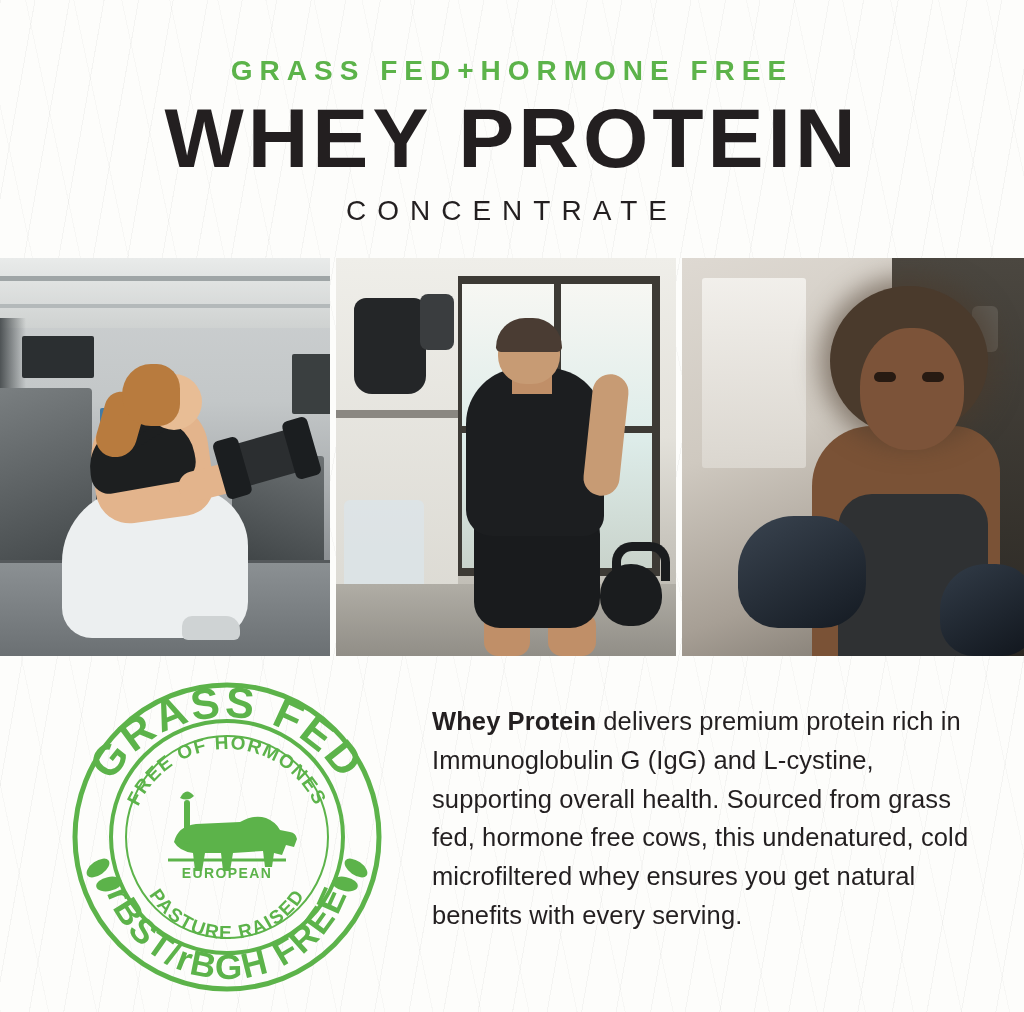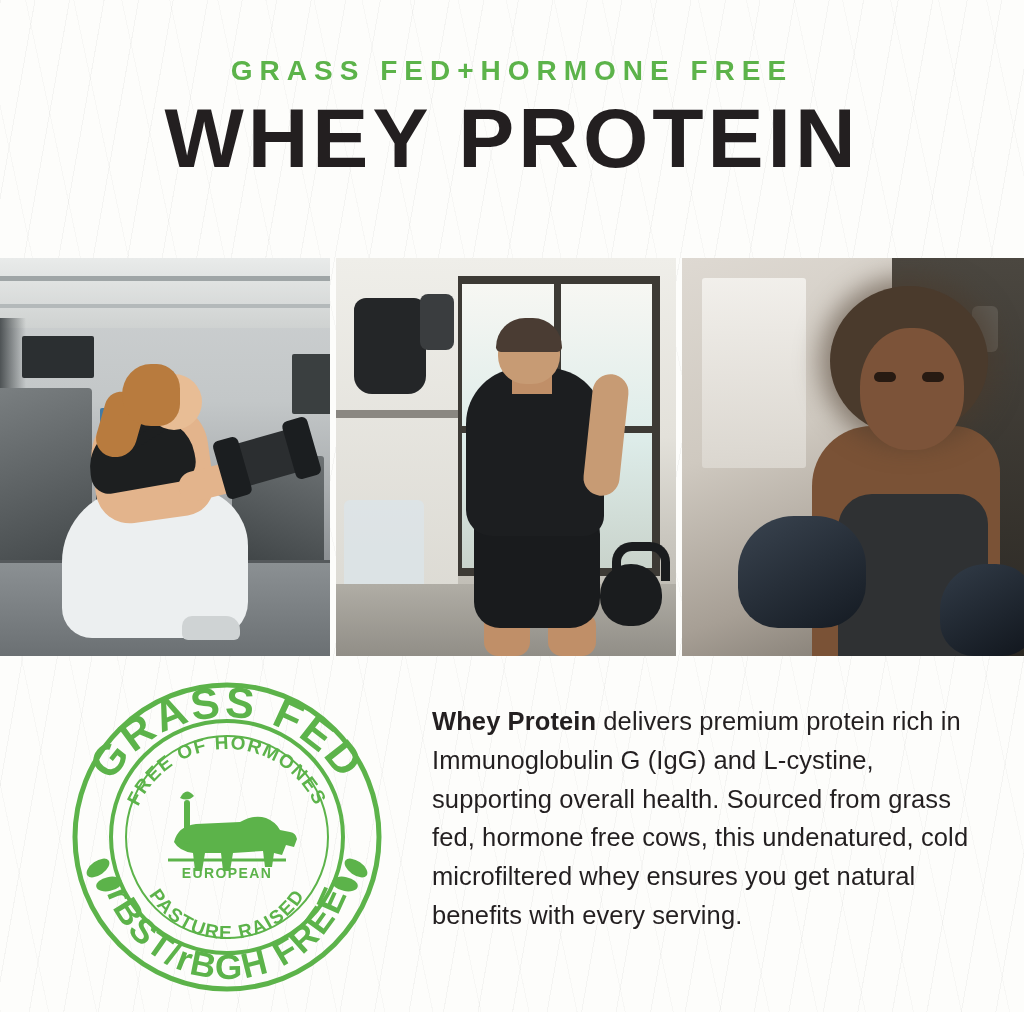--- a/index.html
+++ b/index.html
@@ -341,20 +341,21 @@
 </head>
 <body>
 
 <div class="page">
   <div class="bg-texture"></div>
   <div class="bg-texture2"></div>
 
   <div class="header">
     <div class="eyebrow">GRASS FED+HORMONE FREE</div>
     <div class="title">WHEY PROTEIN</div>
+    <div class="subtitle">CONCENTRATE</div>
   </div>
 
   <div class="photos">
 
     <div class="photo p1">
       <div class="scene">
         <div class="ceil"></div>
         <div class="rack"></div>
         <div class="monitor"></div>
         <div class="monitor2"></div>

